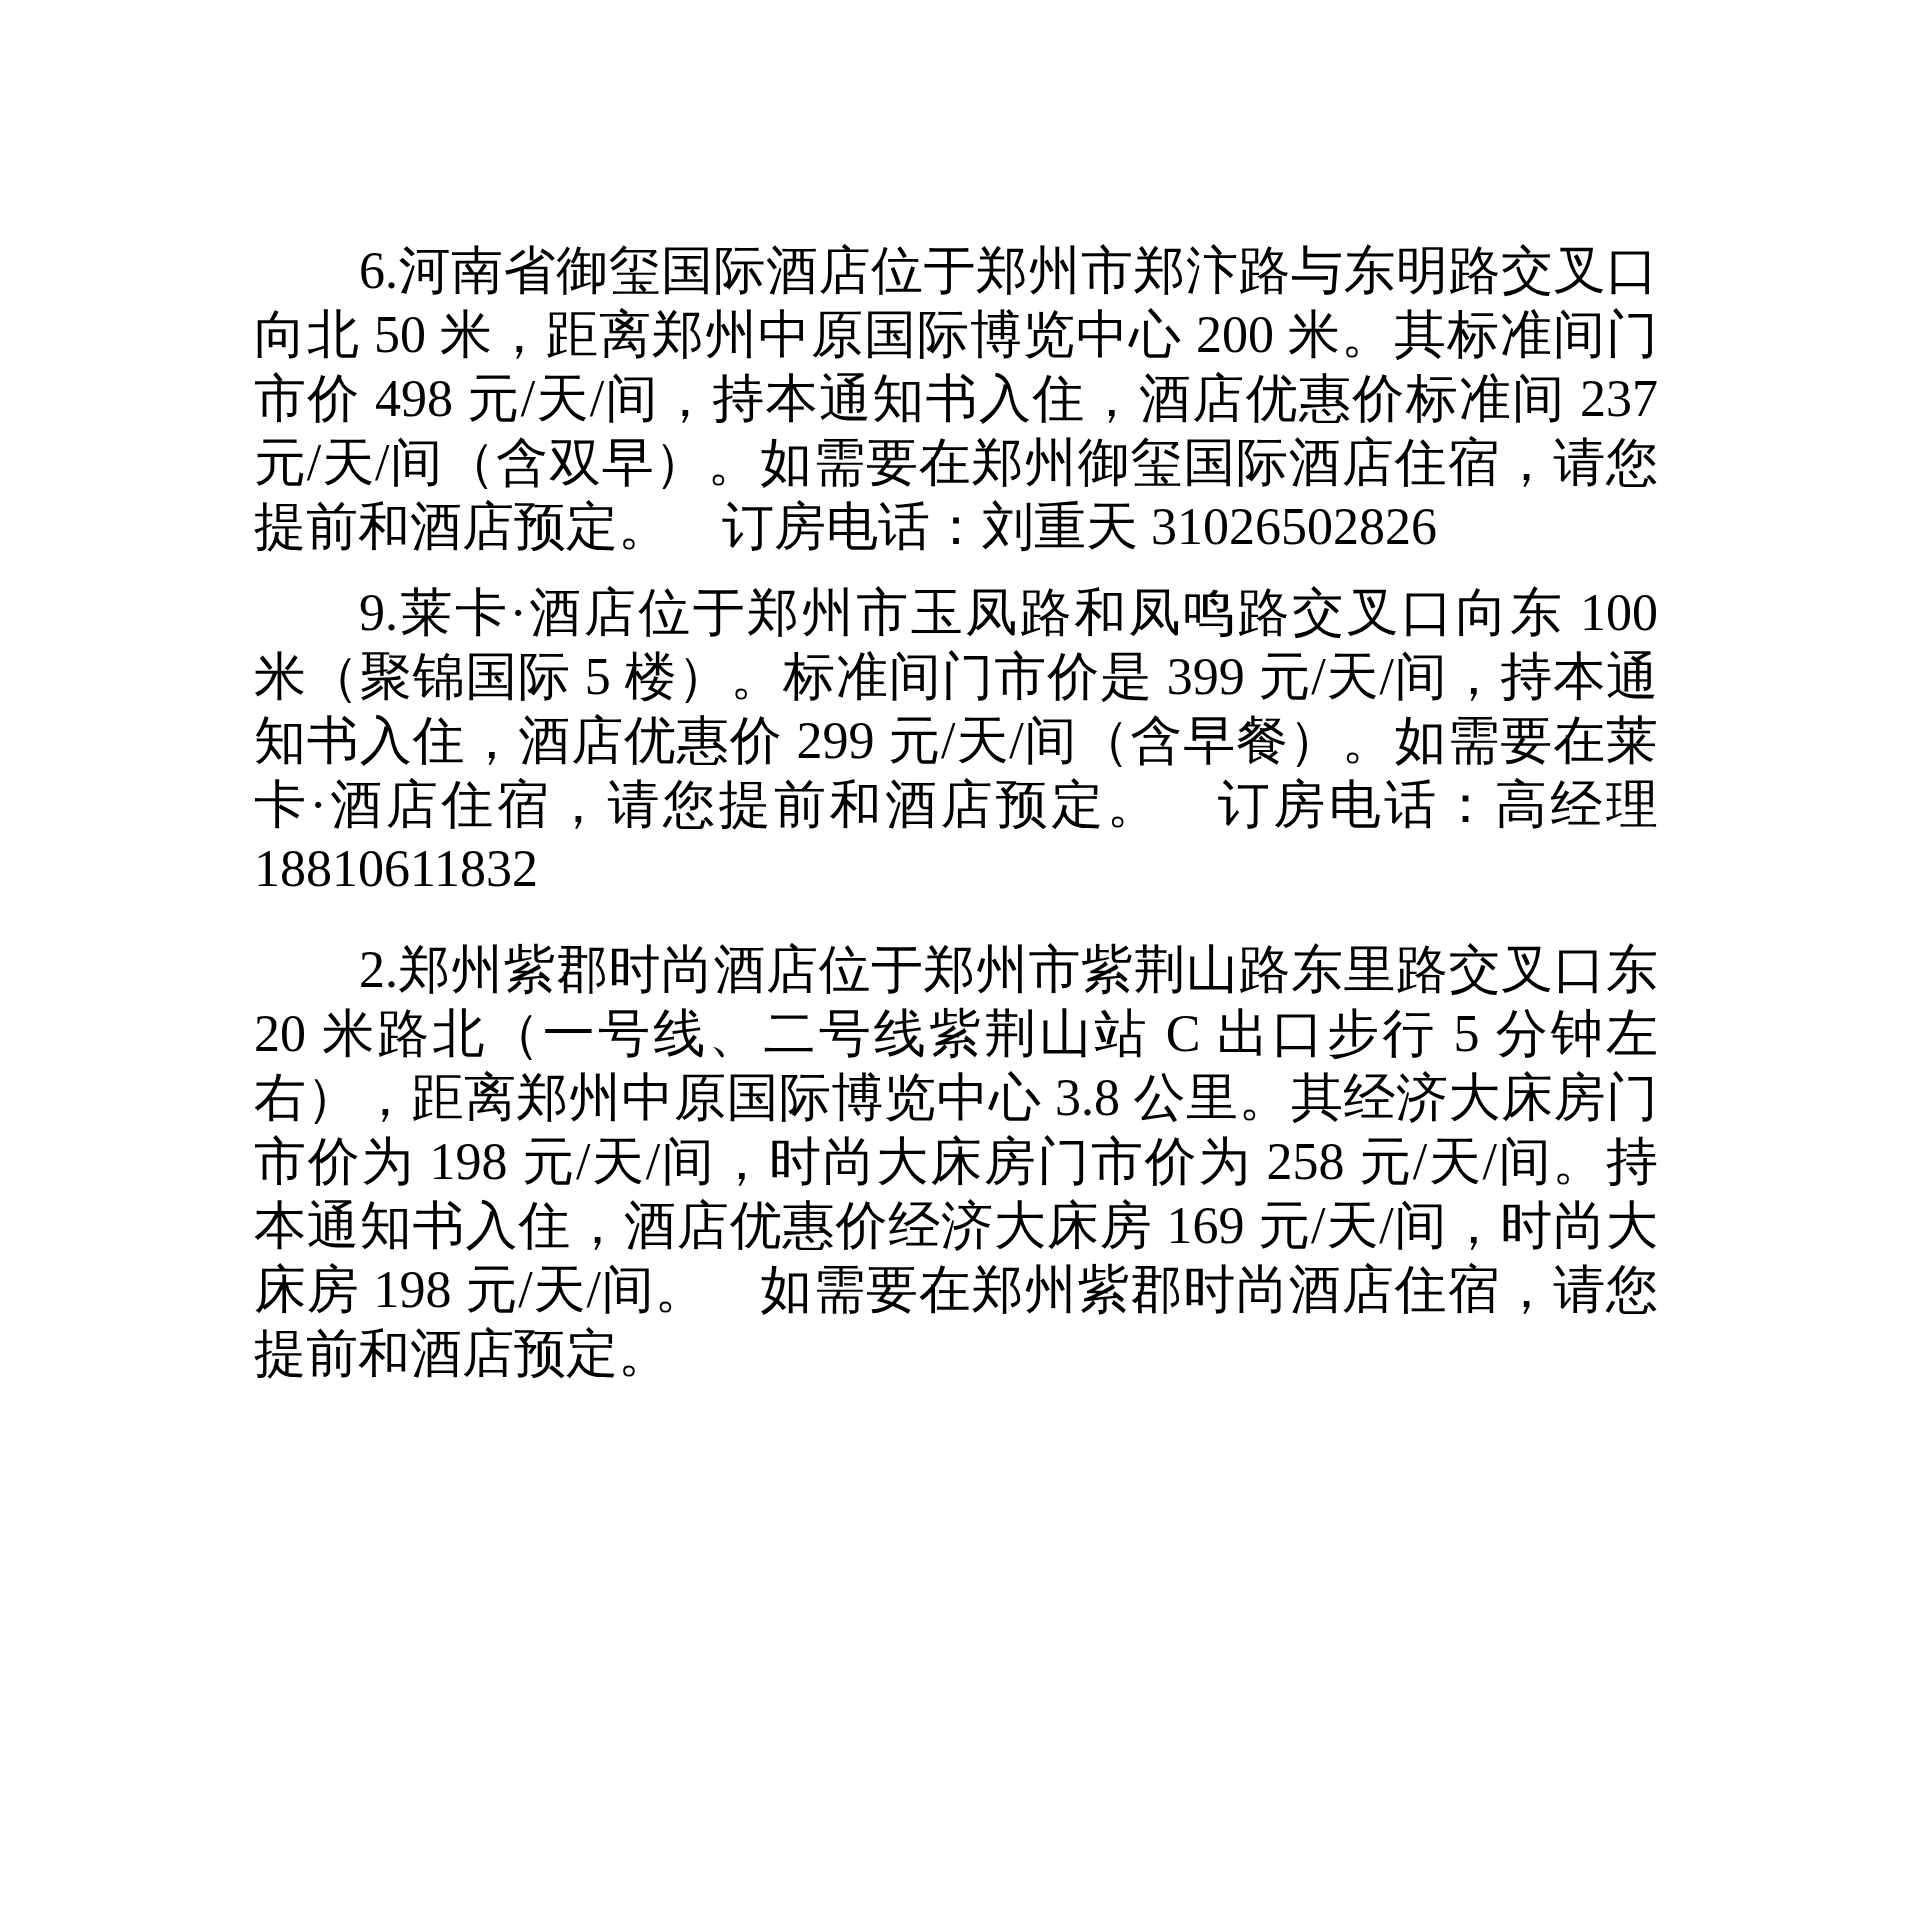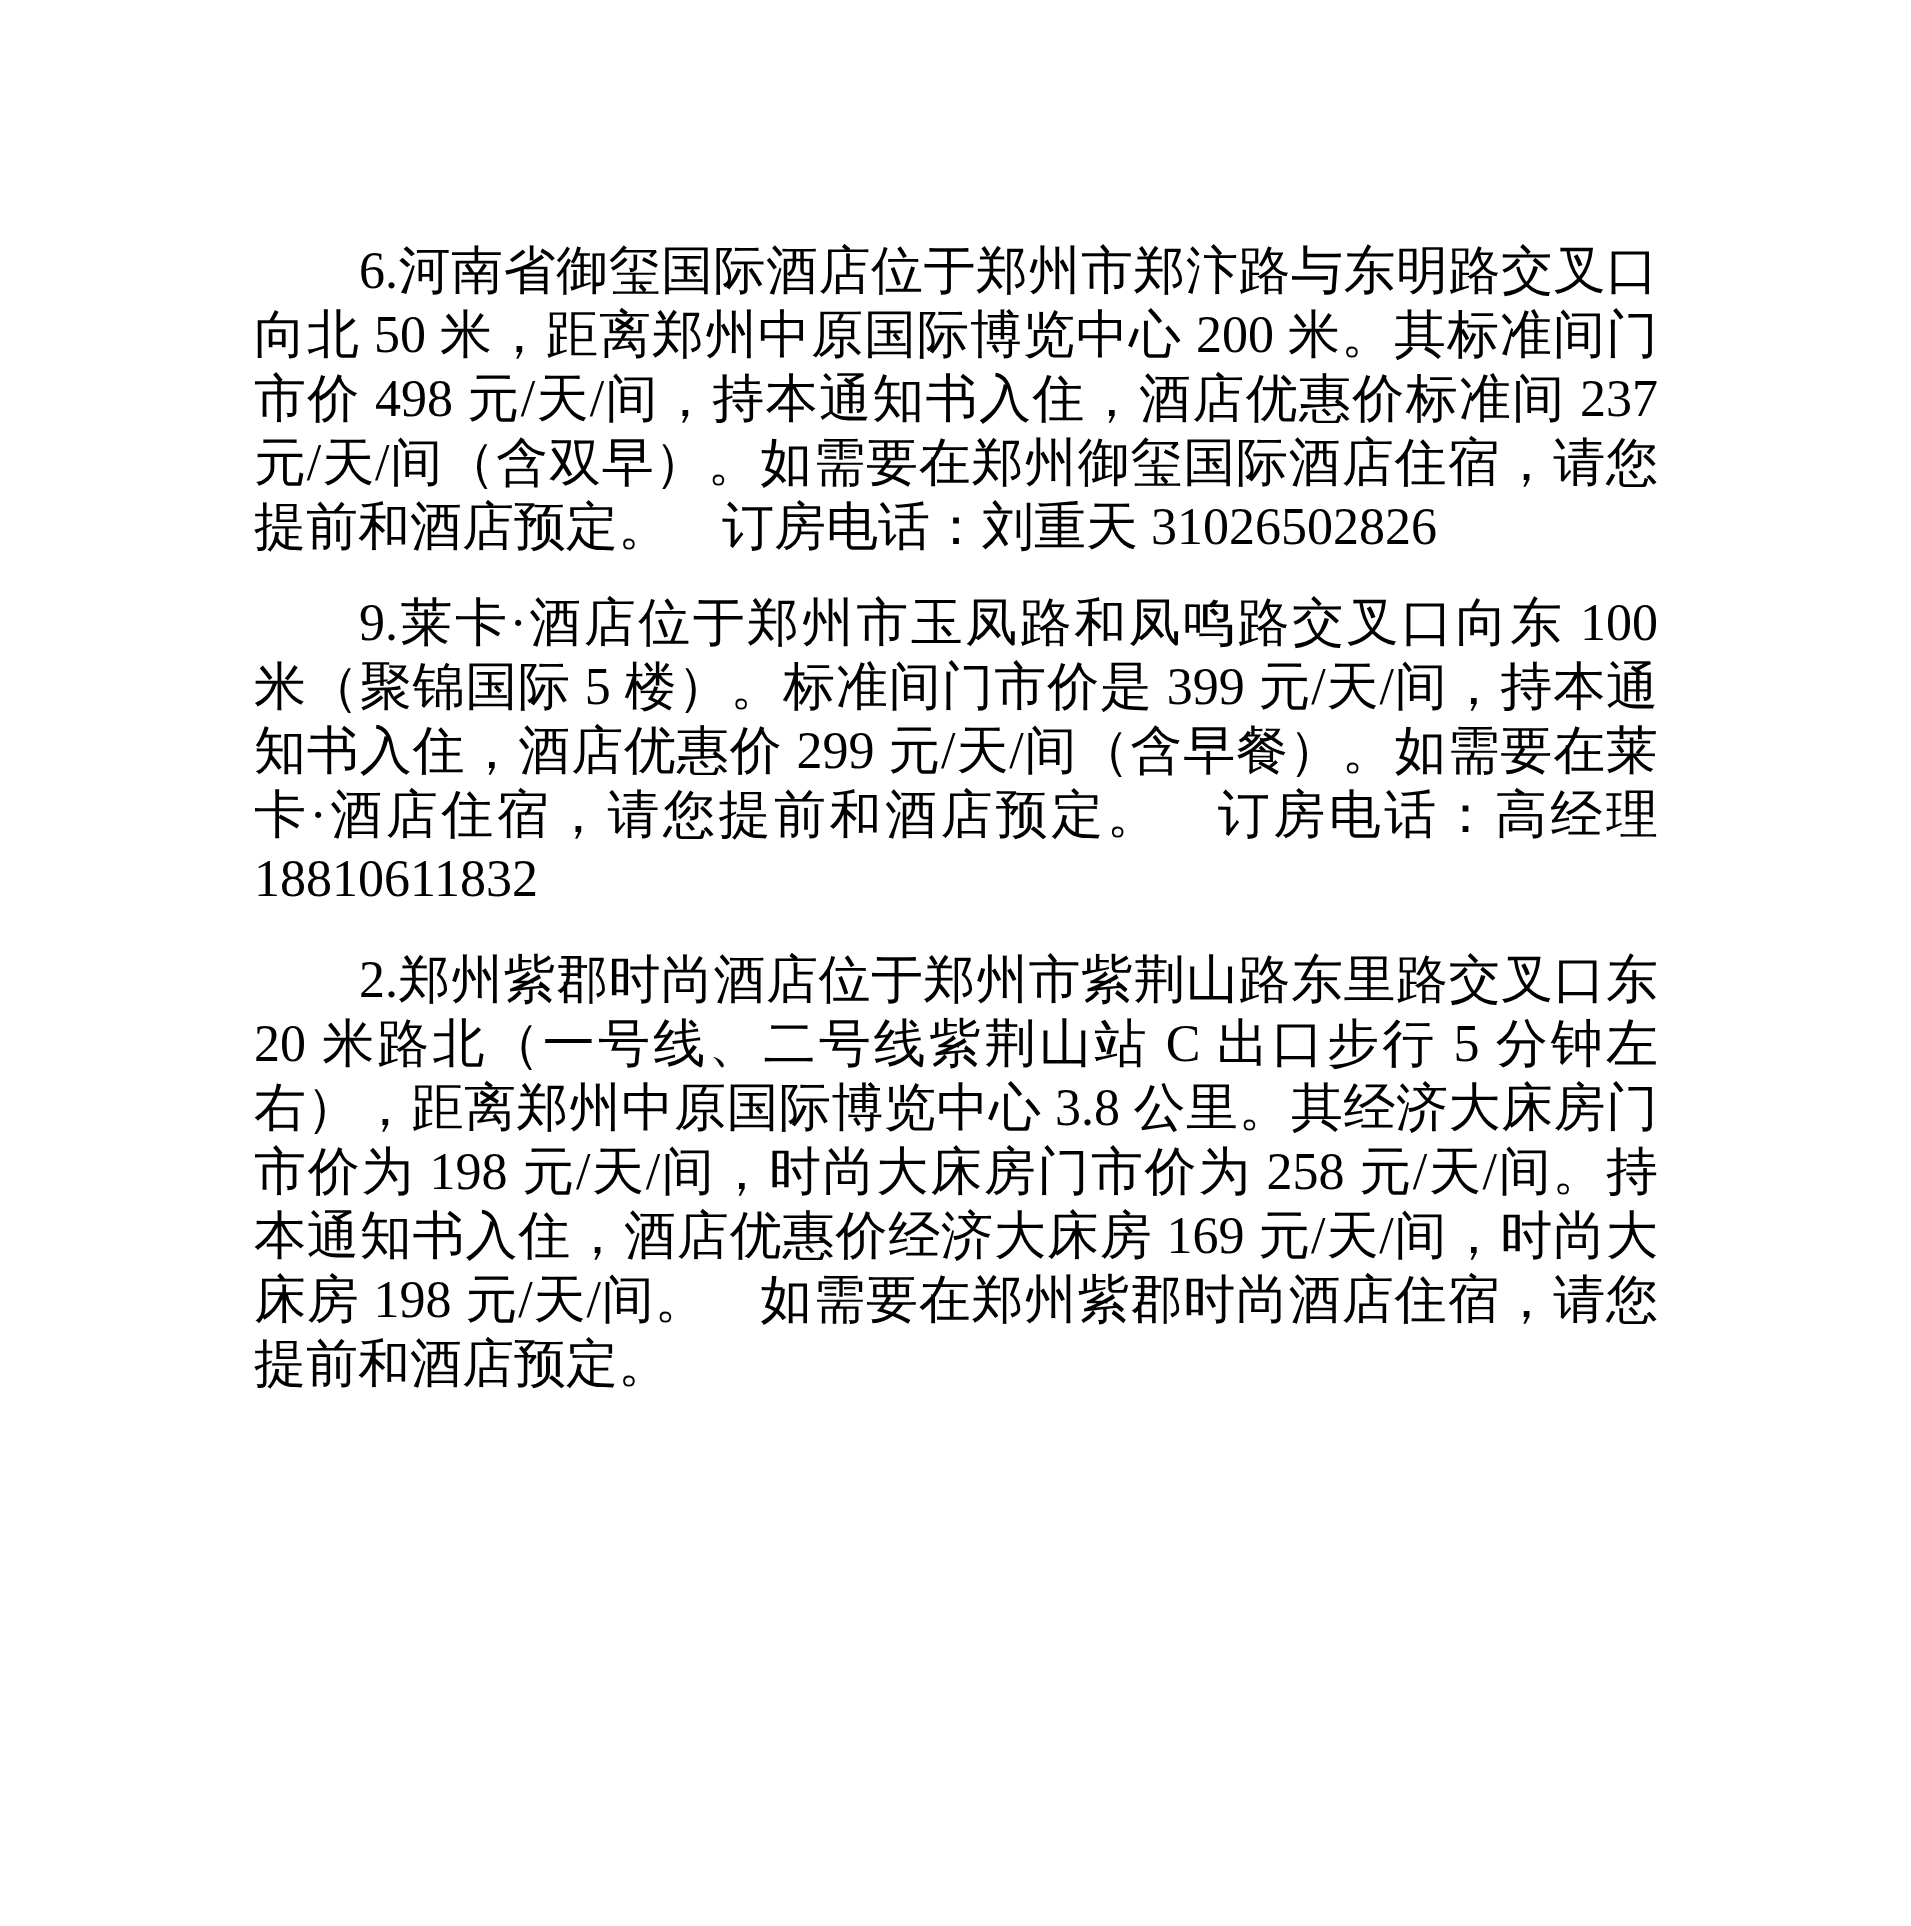--- a/index.html
+++ b/index.html
@@ -27,21 +27,21 @@
     width: 1404px;
     font-size: 52px;
     line-height: 64px;
     text-align: justify;
   }
   p.para {
     margin: 0;
     text-indent: 105px; 
   }
   p.para.gap-md { margin-top: 34px; }
-  p.para.gap-sm { margin-top: 32px; }
+  p.para.gap-sm { margin-top: 22px; }
   p.para.gap-lg { margin-top: 37px; }
   .b { font-weight: 400; }
 </style>
 </head>
 <body>
 
 <div class="page">
   <div class="content">
 
     <p class="para"><span class="b">6.河南省御玺国际酒店</span><span>位于郑州市郑汴路与东明路交叉口向北 50 米，距离郑州中原国际博览中心 200 米。其标准间门市价 498 元/天/间，持本通知书入住，酒店优惠价标准间 237 元/天/间（含双早）。如需要在郑州御玺国际酒店住宿，请您提前和酒店预定。　</span><span class="b">订房电话：刘重天 31026502826</span></p>

